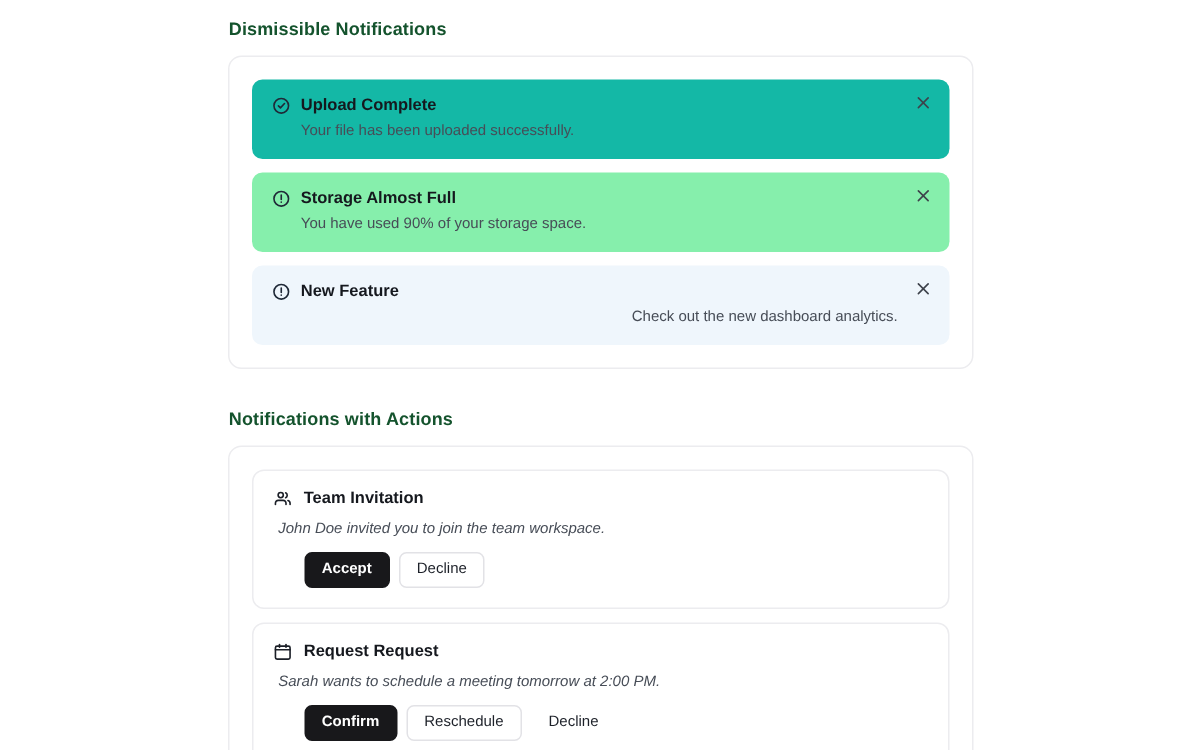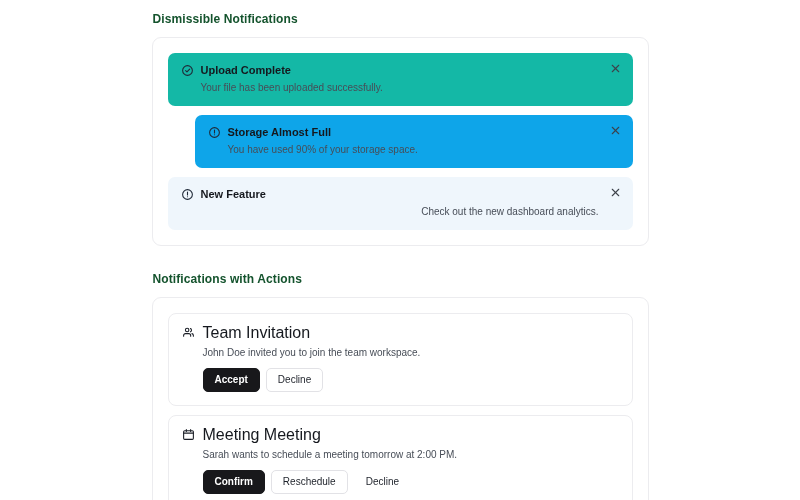--- a/index.html
+++ b/index.html
@@ -79,21 +79,21 @@
     background: transparent;
     padding: 0;
     cursor: pointer;
     color: #3d424b;
     line-height: 0;
   }
   .notif-close svg { display: block; }
 
   .notif.success { background: #14b8a6; }
   .notif.success .notif-icon { color: #1f2937; }
-  .notif.warning { background: #0ea5e9; margin-left: 27px; }
+  .notif.warning { background: #86efac; }
   .notif.warning .notif-icon { color: #1f2937; }
   .notif.info    { background: #eff6fc; }
   .notif.info .notif-icon { color: #1f2937; }
 
   
   .action-card {
     border: 1px solid #ececef;
     border-radius: 8px;
     background: #ffffff;
     padding: 12px 13px 13px 13px;
@@ -108,30 +108,31 @@
   }
   .action-icon {
     width: 13px;
     height: 13px;
     flex: 0 0 13px;
     color: #1b1f27;
     display: block;
   }
   .action-icon svg { display: block; }
   .action-title {
-    font-size: 16px;
-    font-weight: normal;
+    font-size: 11px;
+    font-weight: bold;
     line-height: 13px;
     color: #15181e;
   }
   .action-msg {
     font-size: 10px;
     line-height: 13px;
     color: #474d57;
-    margin: 7px 0 0 21px;
+    margin: 7px 0 0 4px;
+    font-style: italic;
   }
   .action-btns {
     display: flex;
     gap: 6px;
     margin: 9px 0 0 21px;
   }
   .btn {
     font-family: "Liberation Sans", sans-serif;
     font-size: 10px;
     line-height: 1;
@@ -260,21 +261,21 @@
       <div class="action-card">
         <div class="action-head">
           <span class="action-icon">
             <svg viewBox="0 0 24 24" width="13" height="13" fill="none" stroke="currentColor" stroke-width="2" stroke-linecap="round" stroke-linejoin="round">
               <rect x="3" y="5" width="18" height="16" rx="2"></rect>
               <line x1="3" y1="9.5" x2="21" y2="9.5"></line>
               <line x1="8" y1="3" x2="8" y2="6.5"></line>
               <line x1="16" y1="3" x2="16" y2="6.5"></line>
             </svg>
           </span>
-          <span class="action-title">Meeting Meeting</span>
+          <span class="action-title">Request Request</span>
         </div>
         <div class="action-msg">Sarah wants to schedule a meeting tomorrow at 2:00 PM.</div>
         <div class="action-btns">
           <button class="btn btn-primary">Confirm</button>
           <button class="btn btn-outline">Reschedule</button>
           <button class="btn btn-ghost">Decline</button>
         </div>
       </div>
 
     </div>

